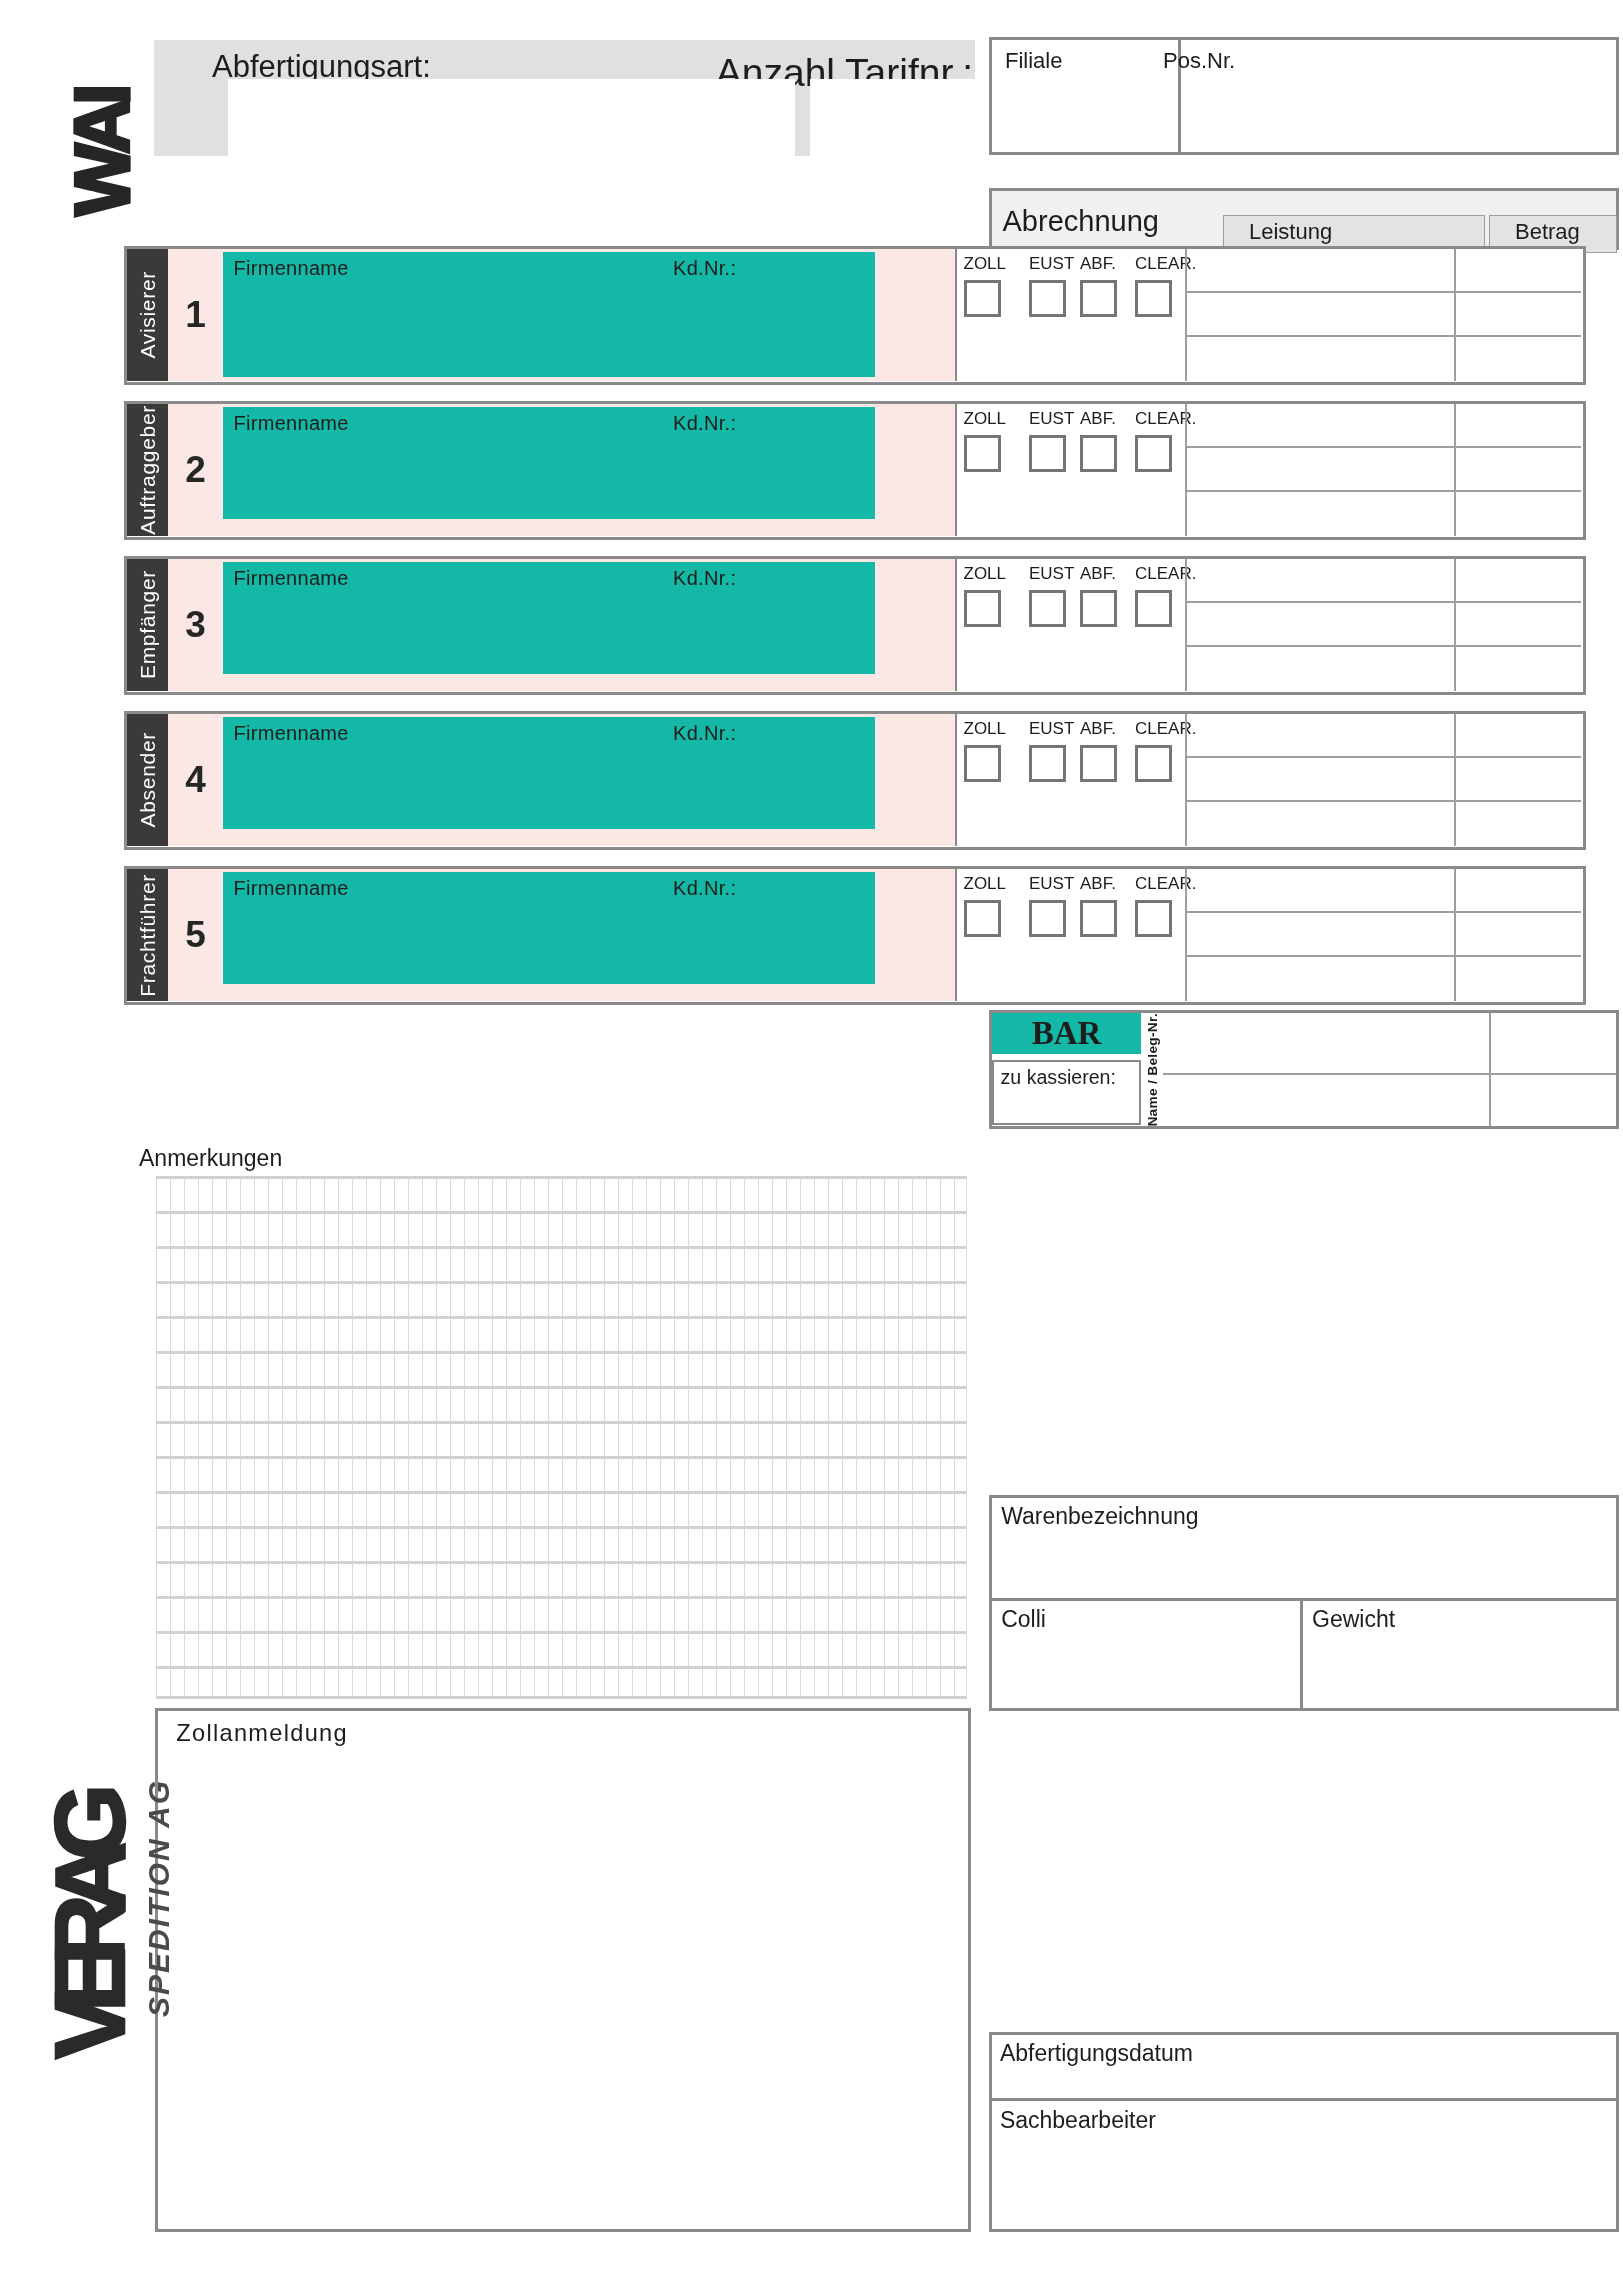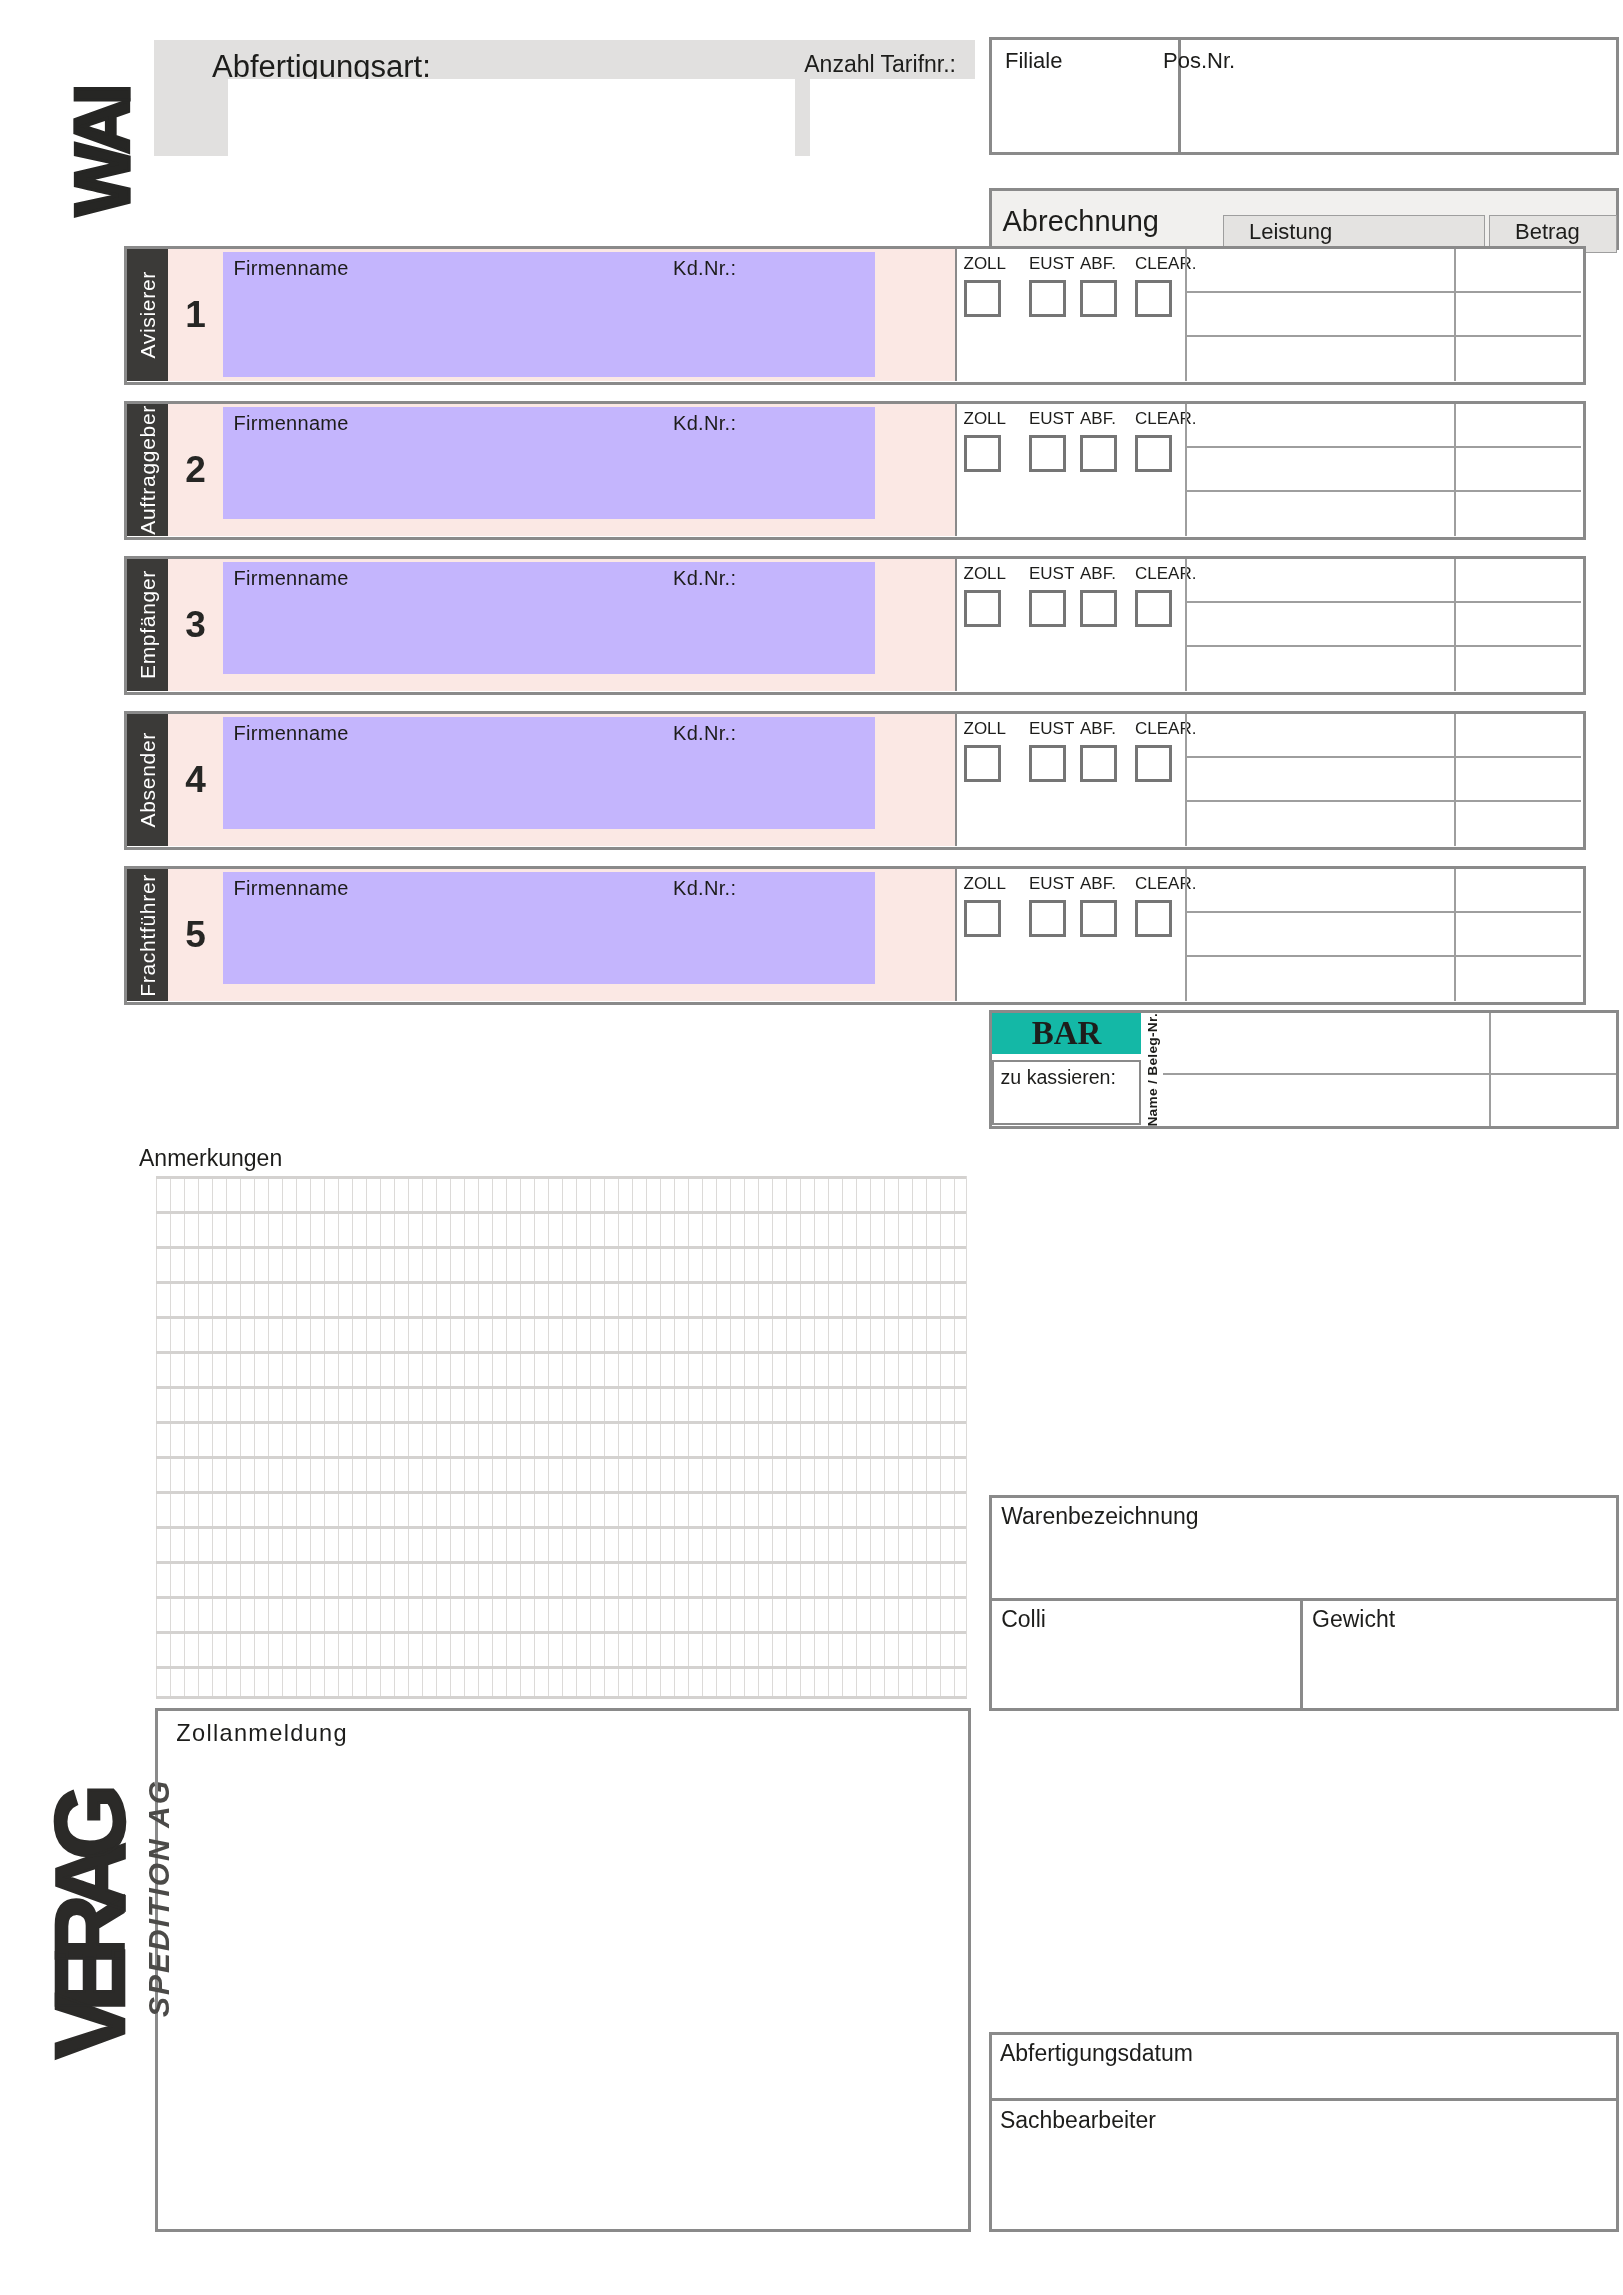--- a/index.html
+++ b/index.html
@@ -9,21 +9,21 @@
   .lbl{position:absolute;white-space:nowrap;color:#1d1d1b;}
   
   .vflow{writing-mode:vertical-rl;transform:rotate(180deg);white-space:nowrap;}
   .center{display:flex;align-items:center;justify-content:center;}
 
   
   .wai{left:34px;top:43px;width:72px;height:220px;font-size:77px;font-weight:bold;
        letter-spacing:-6.5px;color:#262624;-webkit-text-stroke:3.3px #262624;}
   .toppanel{left:122px;top:40px;width:821px;height:116px;background:#e1e0df;}
   .toppanel .title{left:58px;top:9.2px;font-size:31px;}
-  .toppanel .anz{right:19px;top:10.5px;font-size:23px;}
+  .toppanel .anz{right:2px;top:10.5px;font-size:39px;}
   .inputbox{background:#ffffff;}
   .filialebox{left:957px;top:37px;width:630px;height:118px;border:3.9px solid #8a8a8a;background:#fff;}
   .filiale-div{left:154px;top:0;bottom:0;width:2.6px;background:#8a8a8a;}
   .f-lbl{left:13px;top:7.9px;font-size:22px;}
   .p-lbl{left:171px;top:7.9px;font-size:22px;}
 
   
   .abrechnung{left:957px;top:188px;width:630px;height:62px;background:#f1f0ee;
               border:3.3px solid #8a8a8a;border-bottom:none;}
   .abrechnung .title{left:10.5px;top:14.4px;font-size:29px;}
@@ -34,21 +34,21 @@
 
   
   .row{position:absolute;left:124px;width:1462px;height:139px;border:3.9px solid #8a8a8a;
        background:#fff;box-sizing:border-box;}
   .band{position:absolute;left:0;top:0;width:41px;height:132px;background:#3b3a38;
         display:flex;align-items:center;justify-content:center;}
   .band .vflow{color:#ffffff;font-size:21px;letter-spacing:0.7px;}
   .pink{position:absolute;left:41px;top:0;width:790px;height:132px;background:#fbe8e4;}
   .pnum{position:absolute;left:41px;top:0;width:55px;height:132px;display:flex;align-items:center;
         justify-content:center;font-size:37px;font-weight:bold;color:#262624;}
-  .firm{position:absolute;left:96px;top:3.3px;width:652px;height:112px;background:#c4b5fd;}
+  .firm{position:absolute;left:96px;top:3.3px;width:652px;height:112px;background:#14b8a6;}
   .firm .fname{left:10.5px;top:5.2px;font-size:20px;letter-spacing:0.3px;}
   .firm .kdnr{left:450px;top:5.2px;font-size:20px;letter-spacing:0.3px;}
   .rblock{position:absolute;left:828px;top:0;width:626px;height:132px;background:#ffffff;
           border-left:2.6px solid #8a8a8a;box-sizing:border-box;}
   .cb-lbl{position:absolute;top:5.2px;font-size:17px;}
   .cb{position:absolute;top:31px;width:37px;height:37px;border:3.9px solid #757575;background:#fff;
       box-sizing:border-box;}
   .cbx0{left:6.5px;} .cbx1{left:64px;margin-left:8px;} .cbx2{left:123px;} .cbx3{left:178px;}
   .vln{position:absolute;top:0;bottom:0;width:2px;background:#9e9e9e;}
   .hln{position:absolute;left:230px;right:0;height:2px;background:#9e9e9e;}

